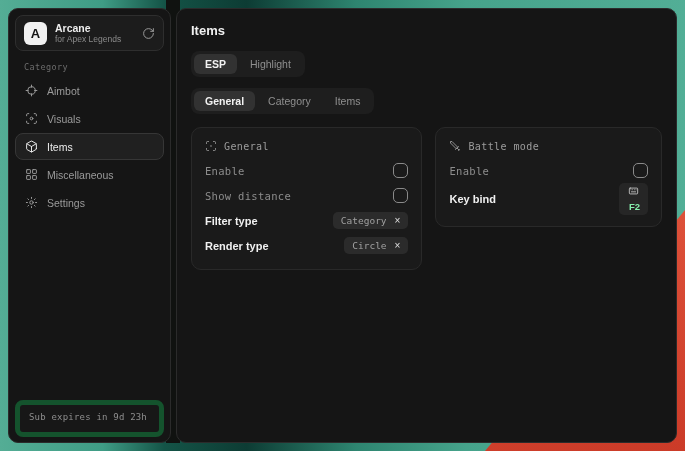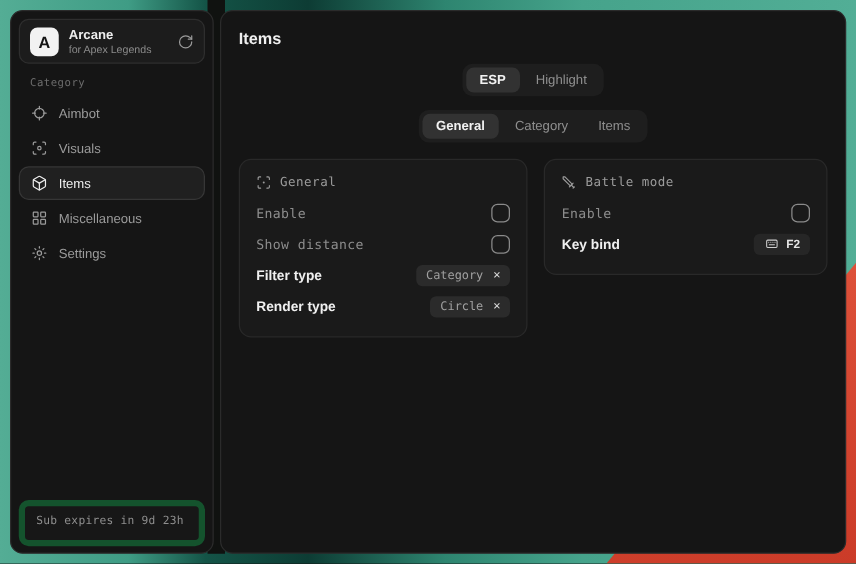--- a/index.html
+++ b/index.html
@@ -40,21 +40,21 @@
 
   .sidebar-footer { position:absolute; left:6px; right:6px; bottom:5px; background:#171717;
     border:5px solid #14532d; border-radius:8px; padding:7px 9px; }
   .footer-line1 { font-family:"DejaVu Sans Mono", monospace; font-size:9px; color:#8e8e8e; margin-bottom:3px; letter-spacing:.2px; }
   .footer-line2 { font-size:9.5px; color:#d9d9d9; }
 
   
   .main-title { font-size:13px; font-weight:bold; color:#f0f0f0; margin:2px 0 13px 0; }
 
   .tab-group { display:inline-flex; background:#1e1e1e; border-radius:8px; padding:3px; gap:2px; margin-bottom:11px; }
-  .tab-row { display:block;text-align:center; }
+  .tab-row { display:block; }
   .tab { padding:4px 11px; border-radius:6px; font-size:10.5px; color:#8f8f8f; cursor:default; }
   .tab.selected { background:#323232; color:#f2f2f2; font-weight:bold; }
 
   .cards { display:flex; gap:13px; align-items:flex-start; margin-top:2px; }
   .card { background:#1a1a1a; border:1px solid #292929; border-radius:10px; padding:10px 13px 11px 13px; }
   .card-general { width:236px; }
   .card-battle { width:231px; }
   .card-header { display:flex; align-items:center; gap:7px; color:#9c9c9c; margin:2px 0 6px 0;
     font-family:"DejaVu Sans Mono", monospace; font-size:10px; letter-spacing:.4px; }
   .card-header .icon { display:flex; color:#9c9c9c; }
@@ -63,22 +63,22 @@
   .label-dim { font-family:"DejaVu Sans Mono", monospace; font-size:10.5px; color:#8d8d8d; letter-spacing:.3px; }
   .label-strong { font-size:11px; font-weight:bold; color:#f0f0f0; }
 
   .checkbox { width:15px; height:15px; border:1.5px solid #8a8a8a; border-radius:5px; background:transparent; cursor:default; }
 
   .chip { display:flex; align-items:center; gap:8px; background:#2b2b2b; border-radius:5px;
     padding:3px 8px; cursor:default; }
   .chip-text { font-family:"DejaVu Sans Mono", monospace; font-size:9.5px; color:#a0a0a0; }
   .chip-close { font-size:10px; color:#e0e0e0; line-height:1; cursor:default; }
 
-  .keybind { display:flex; align-items:flex-start; gap:5px; background:#262626; border-radius:5px;
-    padding:3px 8px; color:#e5e5e5; cursor:default; }
+  .keybind { display:flex; align-items:flex-end; gap:5px; background:#262626; border-radius:5px;
+    padding:3px 8px; color:#86efac; cursor:default;flex-direction:column; }
   .keybind-value { font-size:9.5px; font-weight:bold; }
   .keybind .icon { display:flex; color:#cfcfcf; }
 
   svg.i { width:13px; height:13px; }
   svg.i-sm { width:12px; height:12px; }
   svg.i-kb { width:13px; height:10px; }
 </style>
 </head>
 <body>
 

